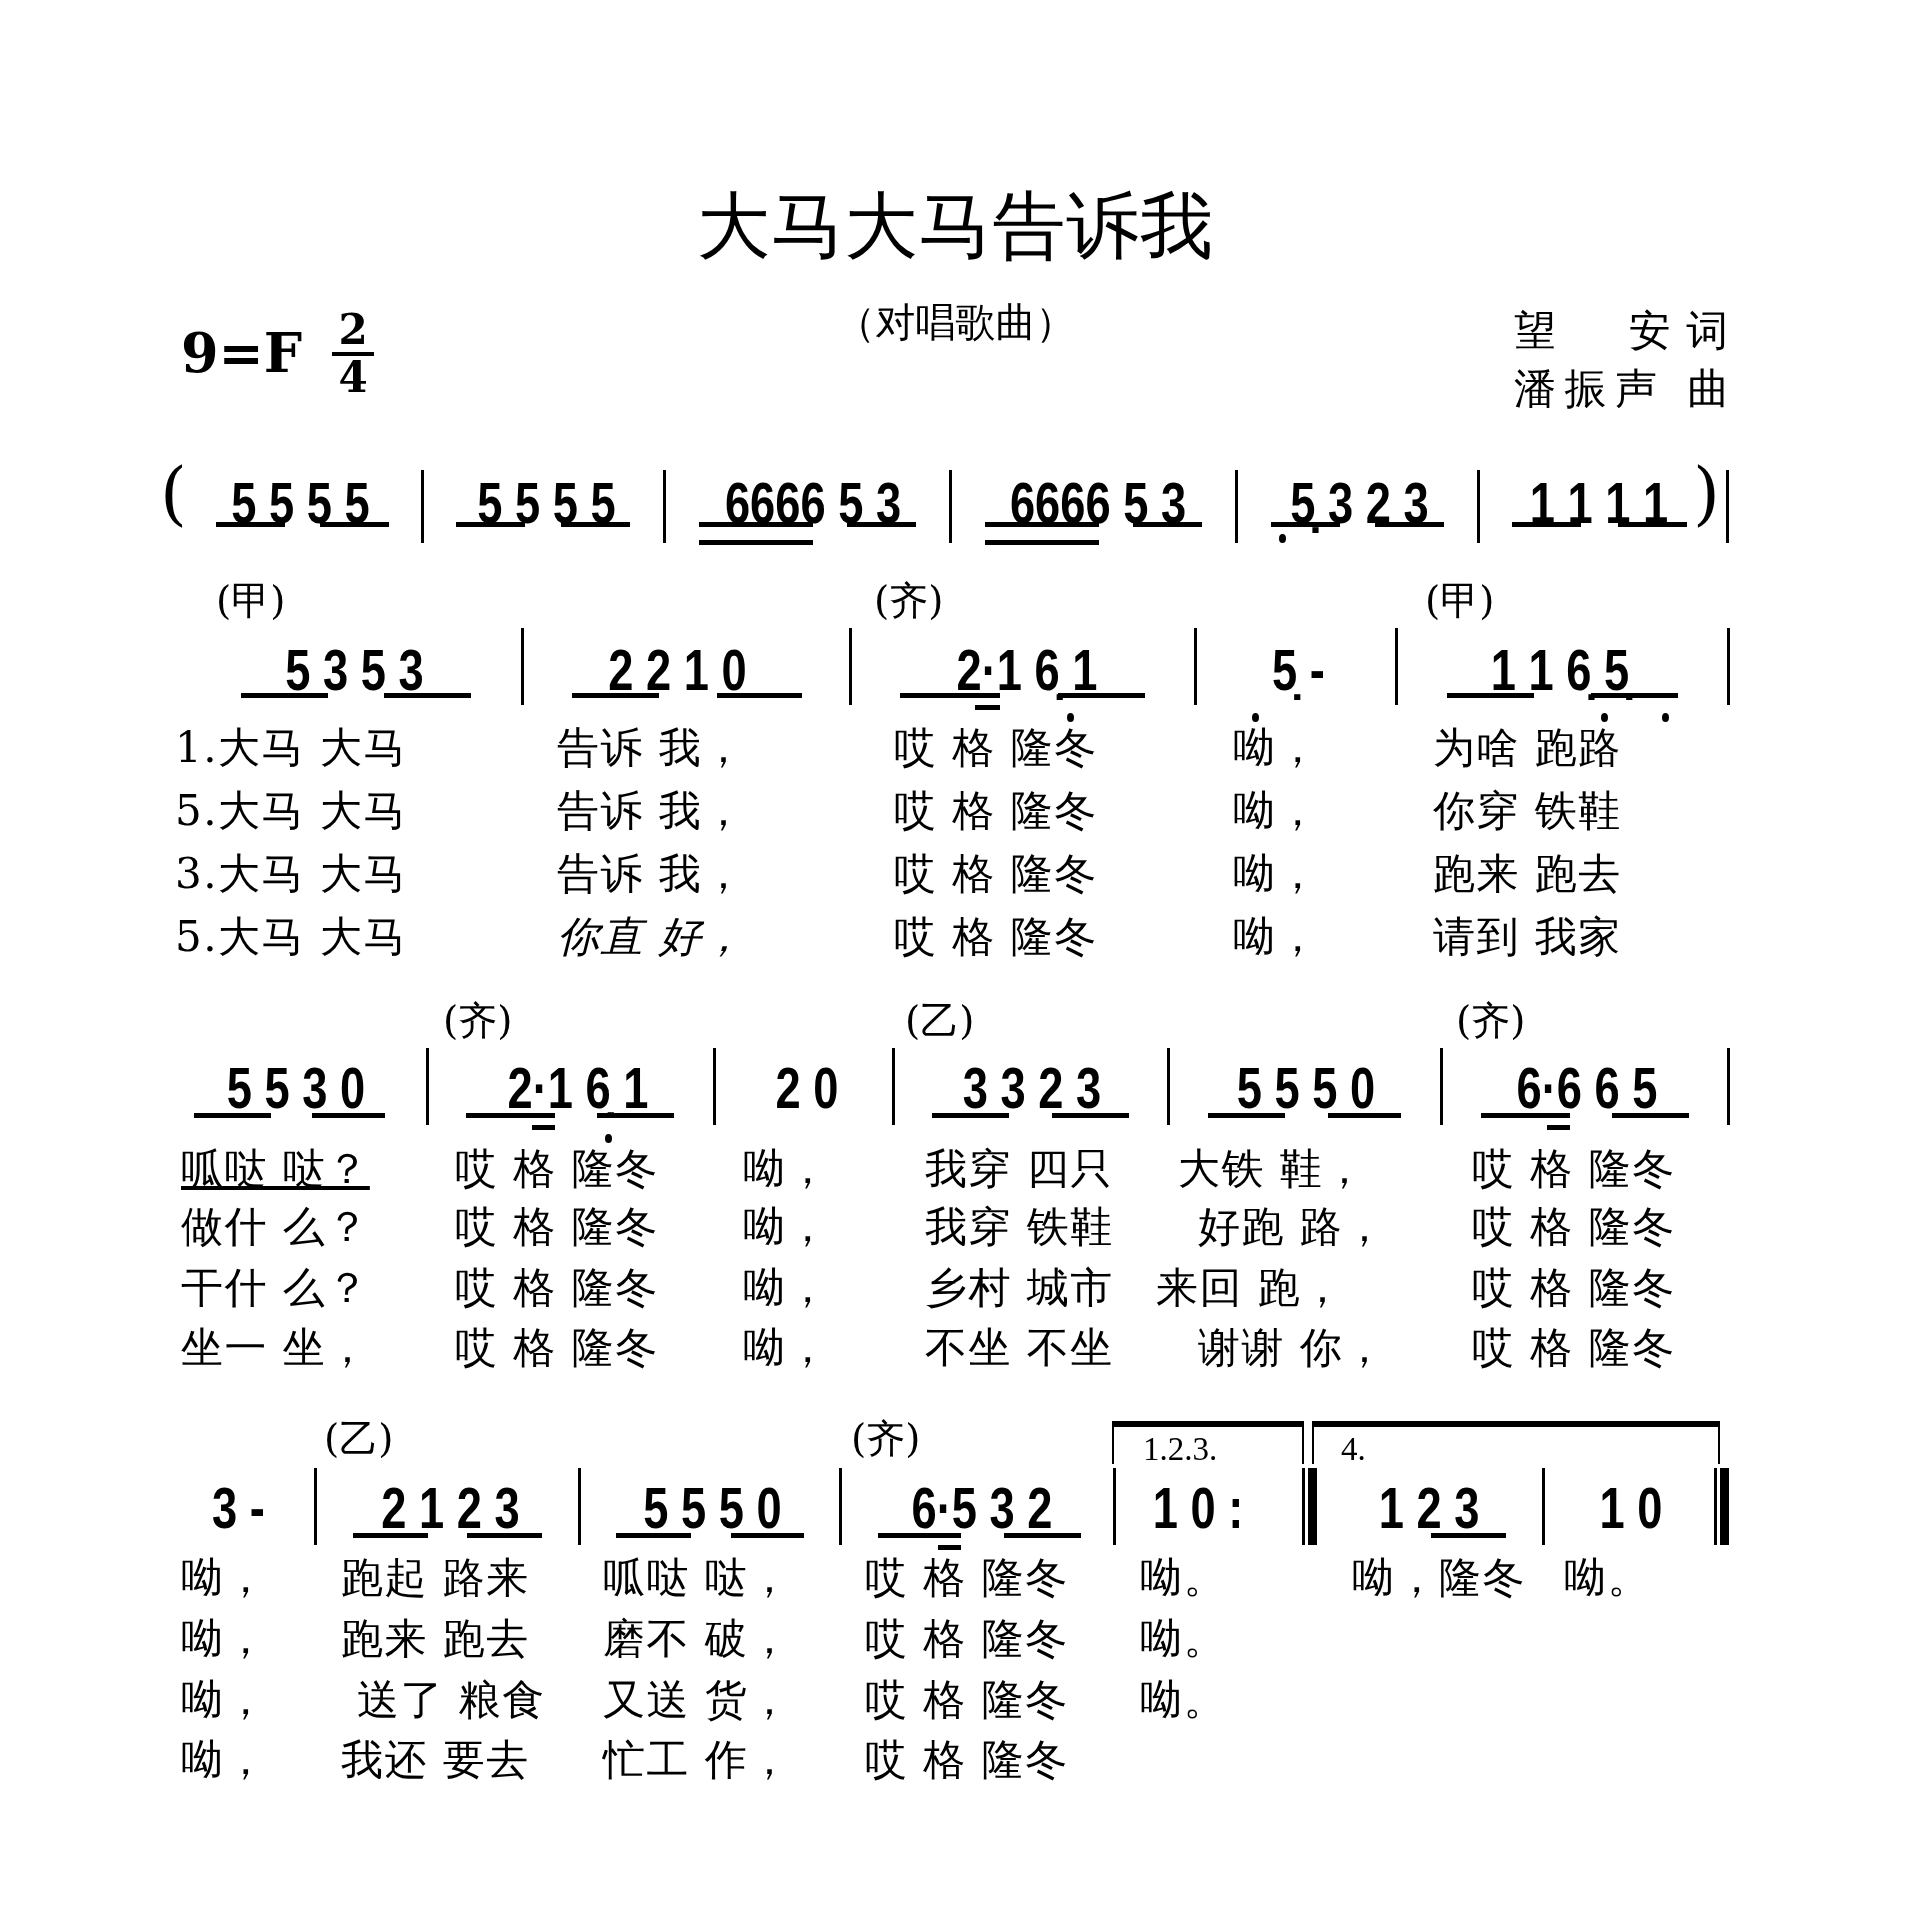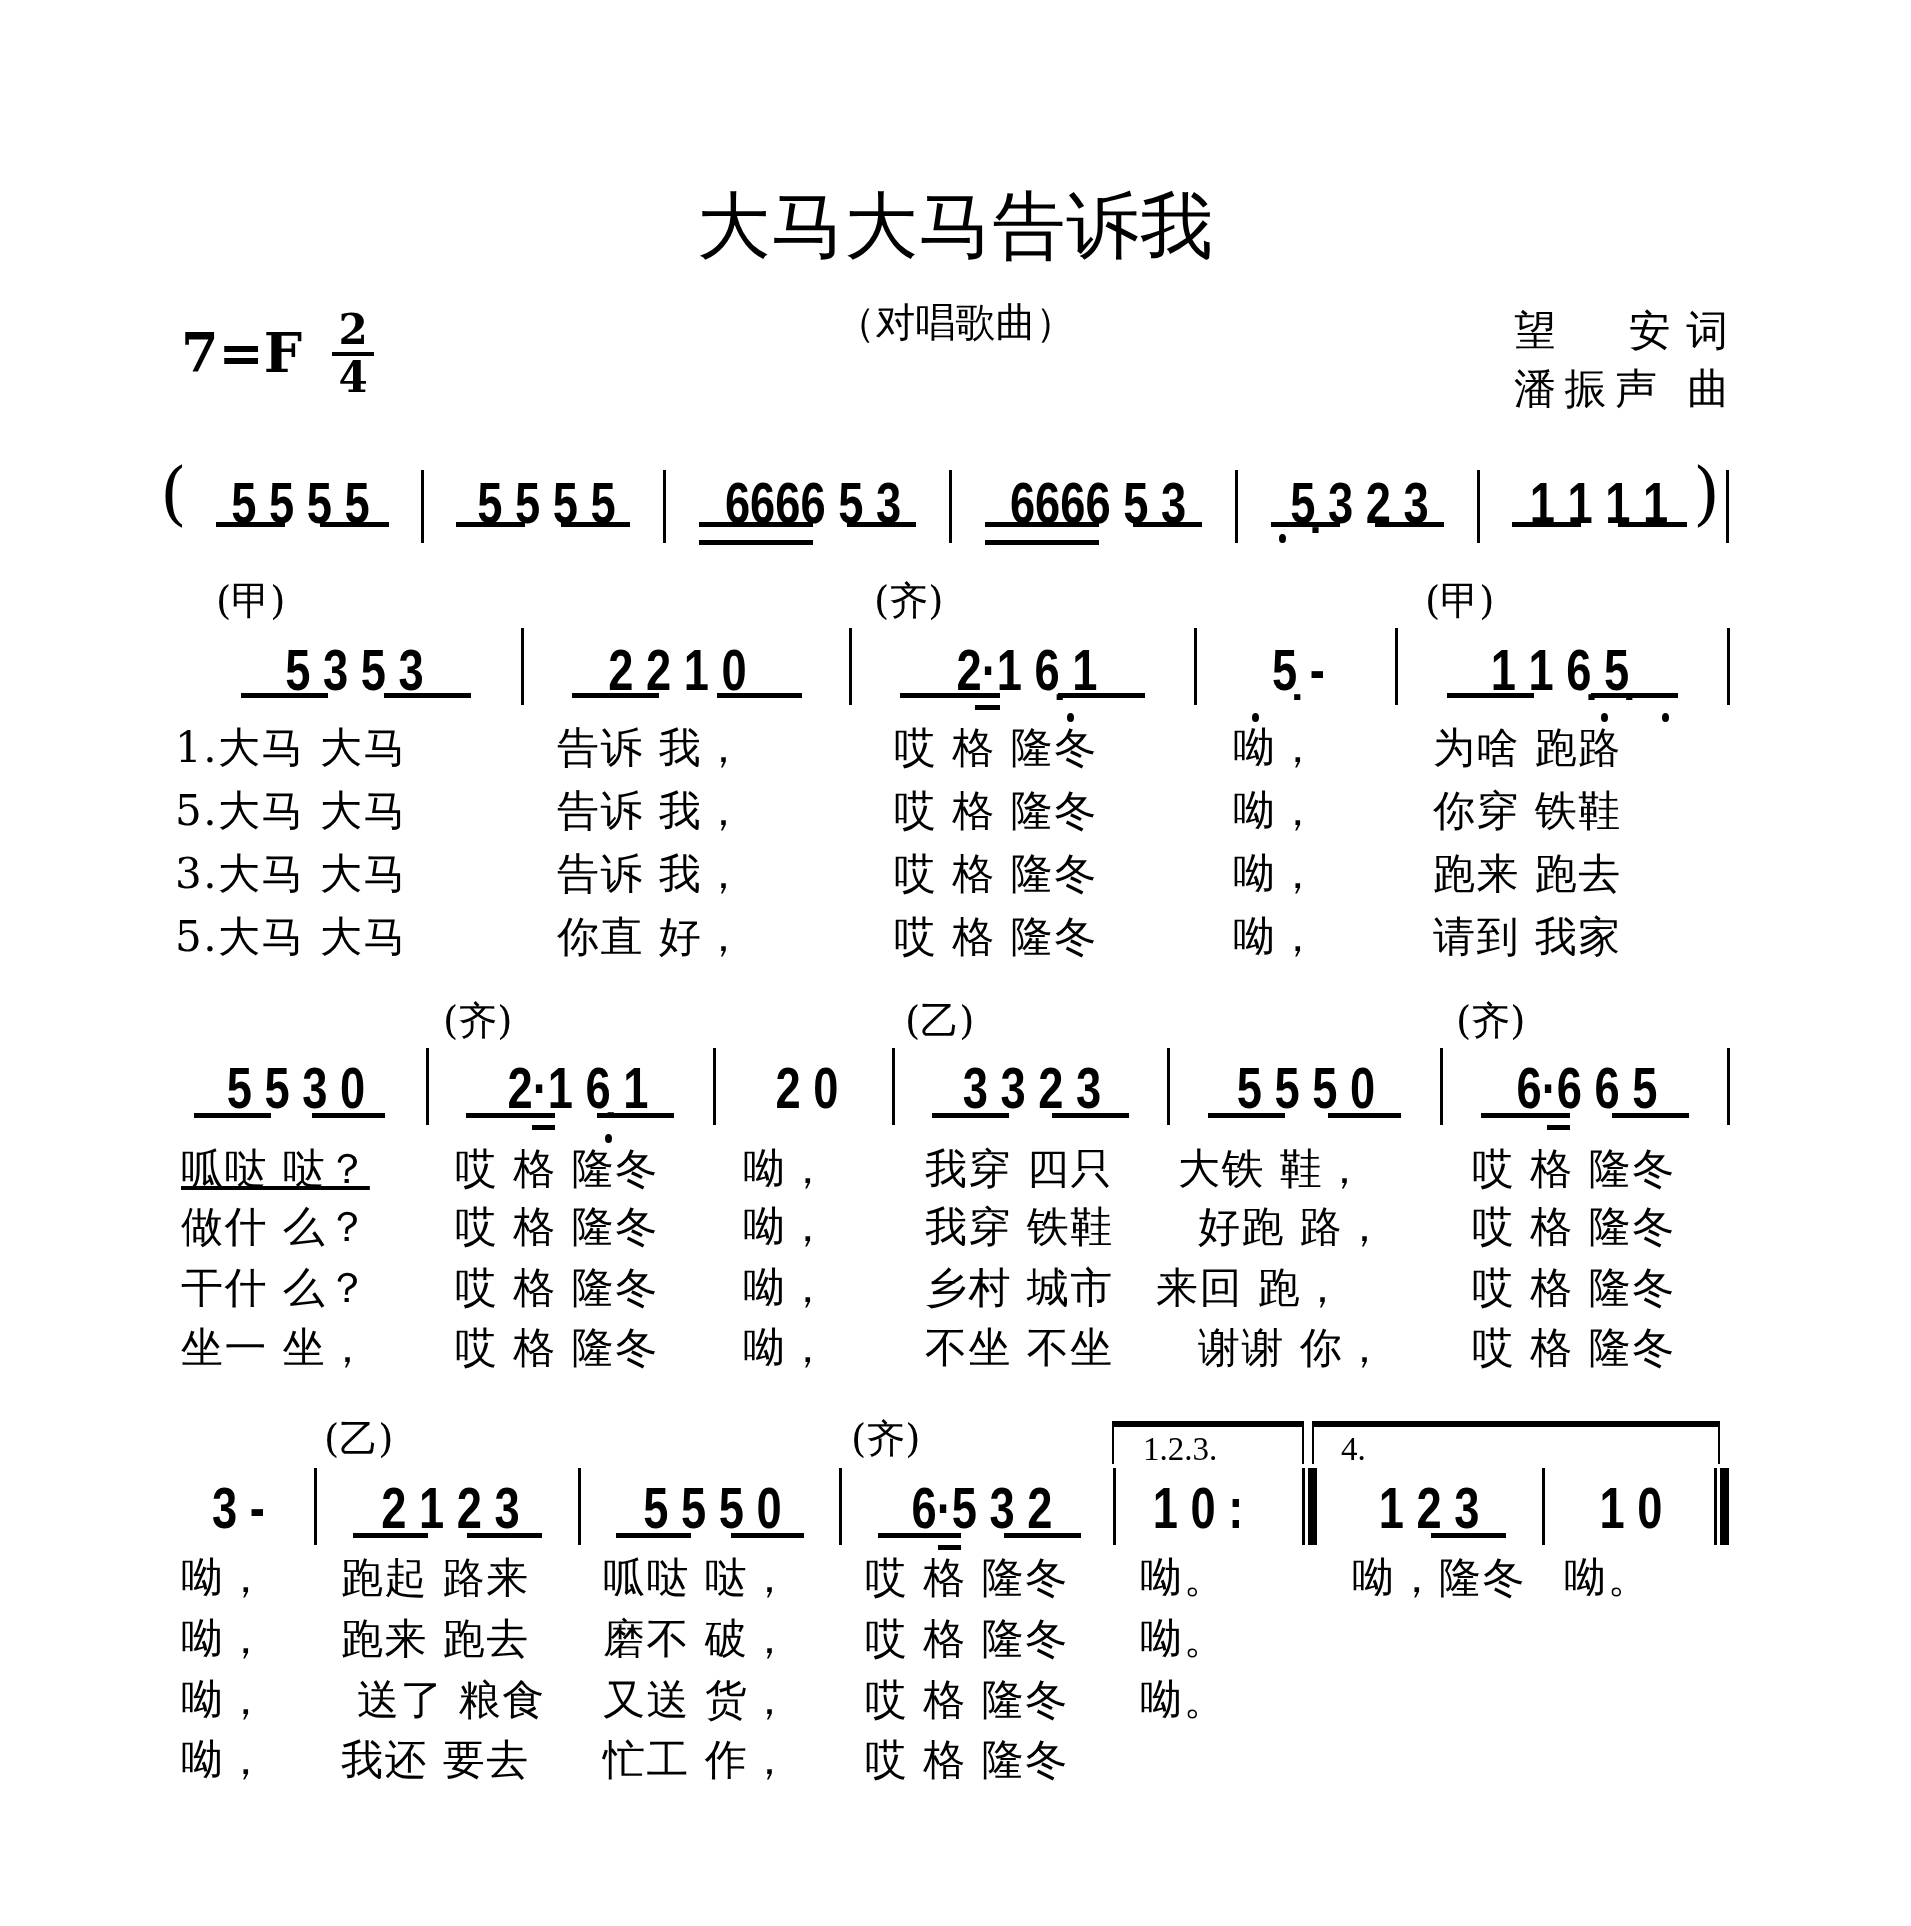--- a/index.html
+++ b/index.html
@@ -22,21 +22,21 @@
   .lyric { font-size:42px; line-height:50px; letter-spacing:1.5px; }
   .paren { font-size:69px; line-height:77px; font-family:"DejaVu Serif", serif; }
   .volta { position:absolute; border-top:6.2px solid #000; border-left:2.3px solid #000; border-right:2.3px solid #000; height:37px; }
   .volta span { position:absolute; top:3.9px; font-size:33px; line-height:37px; font-family:"Liberation Serif", serif; }
 </style>
 </head>
 <body>
 
 <div class="abs title">大马大马告诉我</div>
 <div class="abs subtitle">（对唱歌曲）</div>
-<div class="abs key">7=F</div>
+<div class="abs key">9=F</div>
 <div class="abs timesig">
   <div>2</div>
   <div class="bar"></div>
   <div>4</div>
 </div>
 <div class="abs credit" style="left:1514px; top:306px;">望　安词</div>
 <div class="abs credit" style="left:1514px; top:364px; letter-spacing:8.5px;">潘振声 曲</div>
 
 <div>
   <div class="abs paren" style="left:160px; top:455px;">(</div>
@@ -124,21 +124,21 @@
   </div>
   <div>
     <div class="abs lyric" style="left:175px;  top:849px;">3.大马 大马</div>
     <div class="abs lyric" style="left:557px; top:849px;">告诉 我，</div>
     <div class="abs lyric" style="left:894px; top:849px;">哎 格 隆冬</div>
     <div class="abs lyric" style="left:1233px; top:849px;">呦，</div>
     <div class="abs lyric" style="left:1433px; top:849px;">跑来 跑去</div>
   </div>
   <div>
     <div class="abs lyric" style="left:175px;  top:912px;">5.大马 大马</div>
-    <div class="abs lyric" style="left:557px; top:912px;">你直 好，</div>
+    <div class="abs lyric" style="left:557px; top:912px;font-style:italic;">你直 好，</div>
     <div class="abs lyric" style="left:894px; top:912px;">哎 格 隆冬</div>
     <div class="abs lyric" style="left:1233px; top:912px;">呦，</div>
     <div class="abs lyric" style="left:1433px; top:912px;">请到 我家</div>
   </div>
 </div>
 
 <div>
   <div class="abs label" style="left:443px; top:998px;">(齐)</div>
   <div class="abs label" style="left:905px; top:998px;">(乙)</div>
   <div class="abs label" style="left:1456px; top:998px;">(齐)</div>

